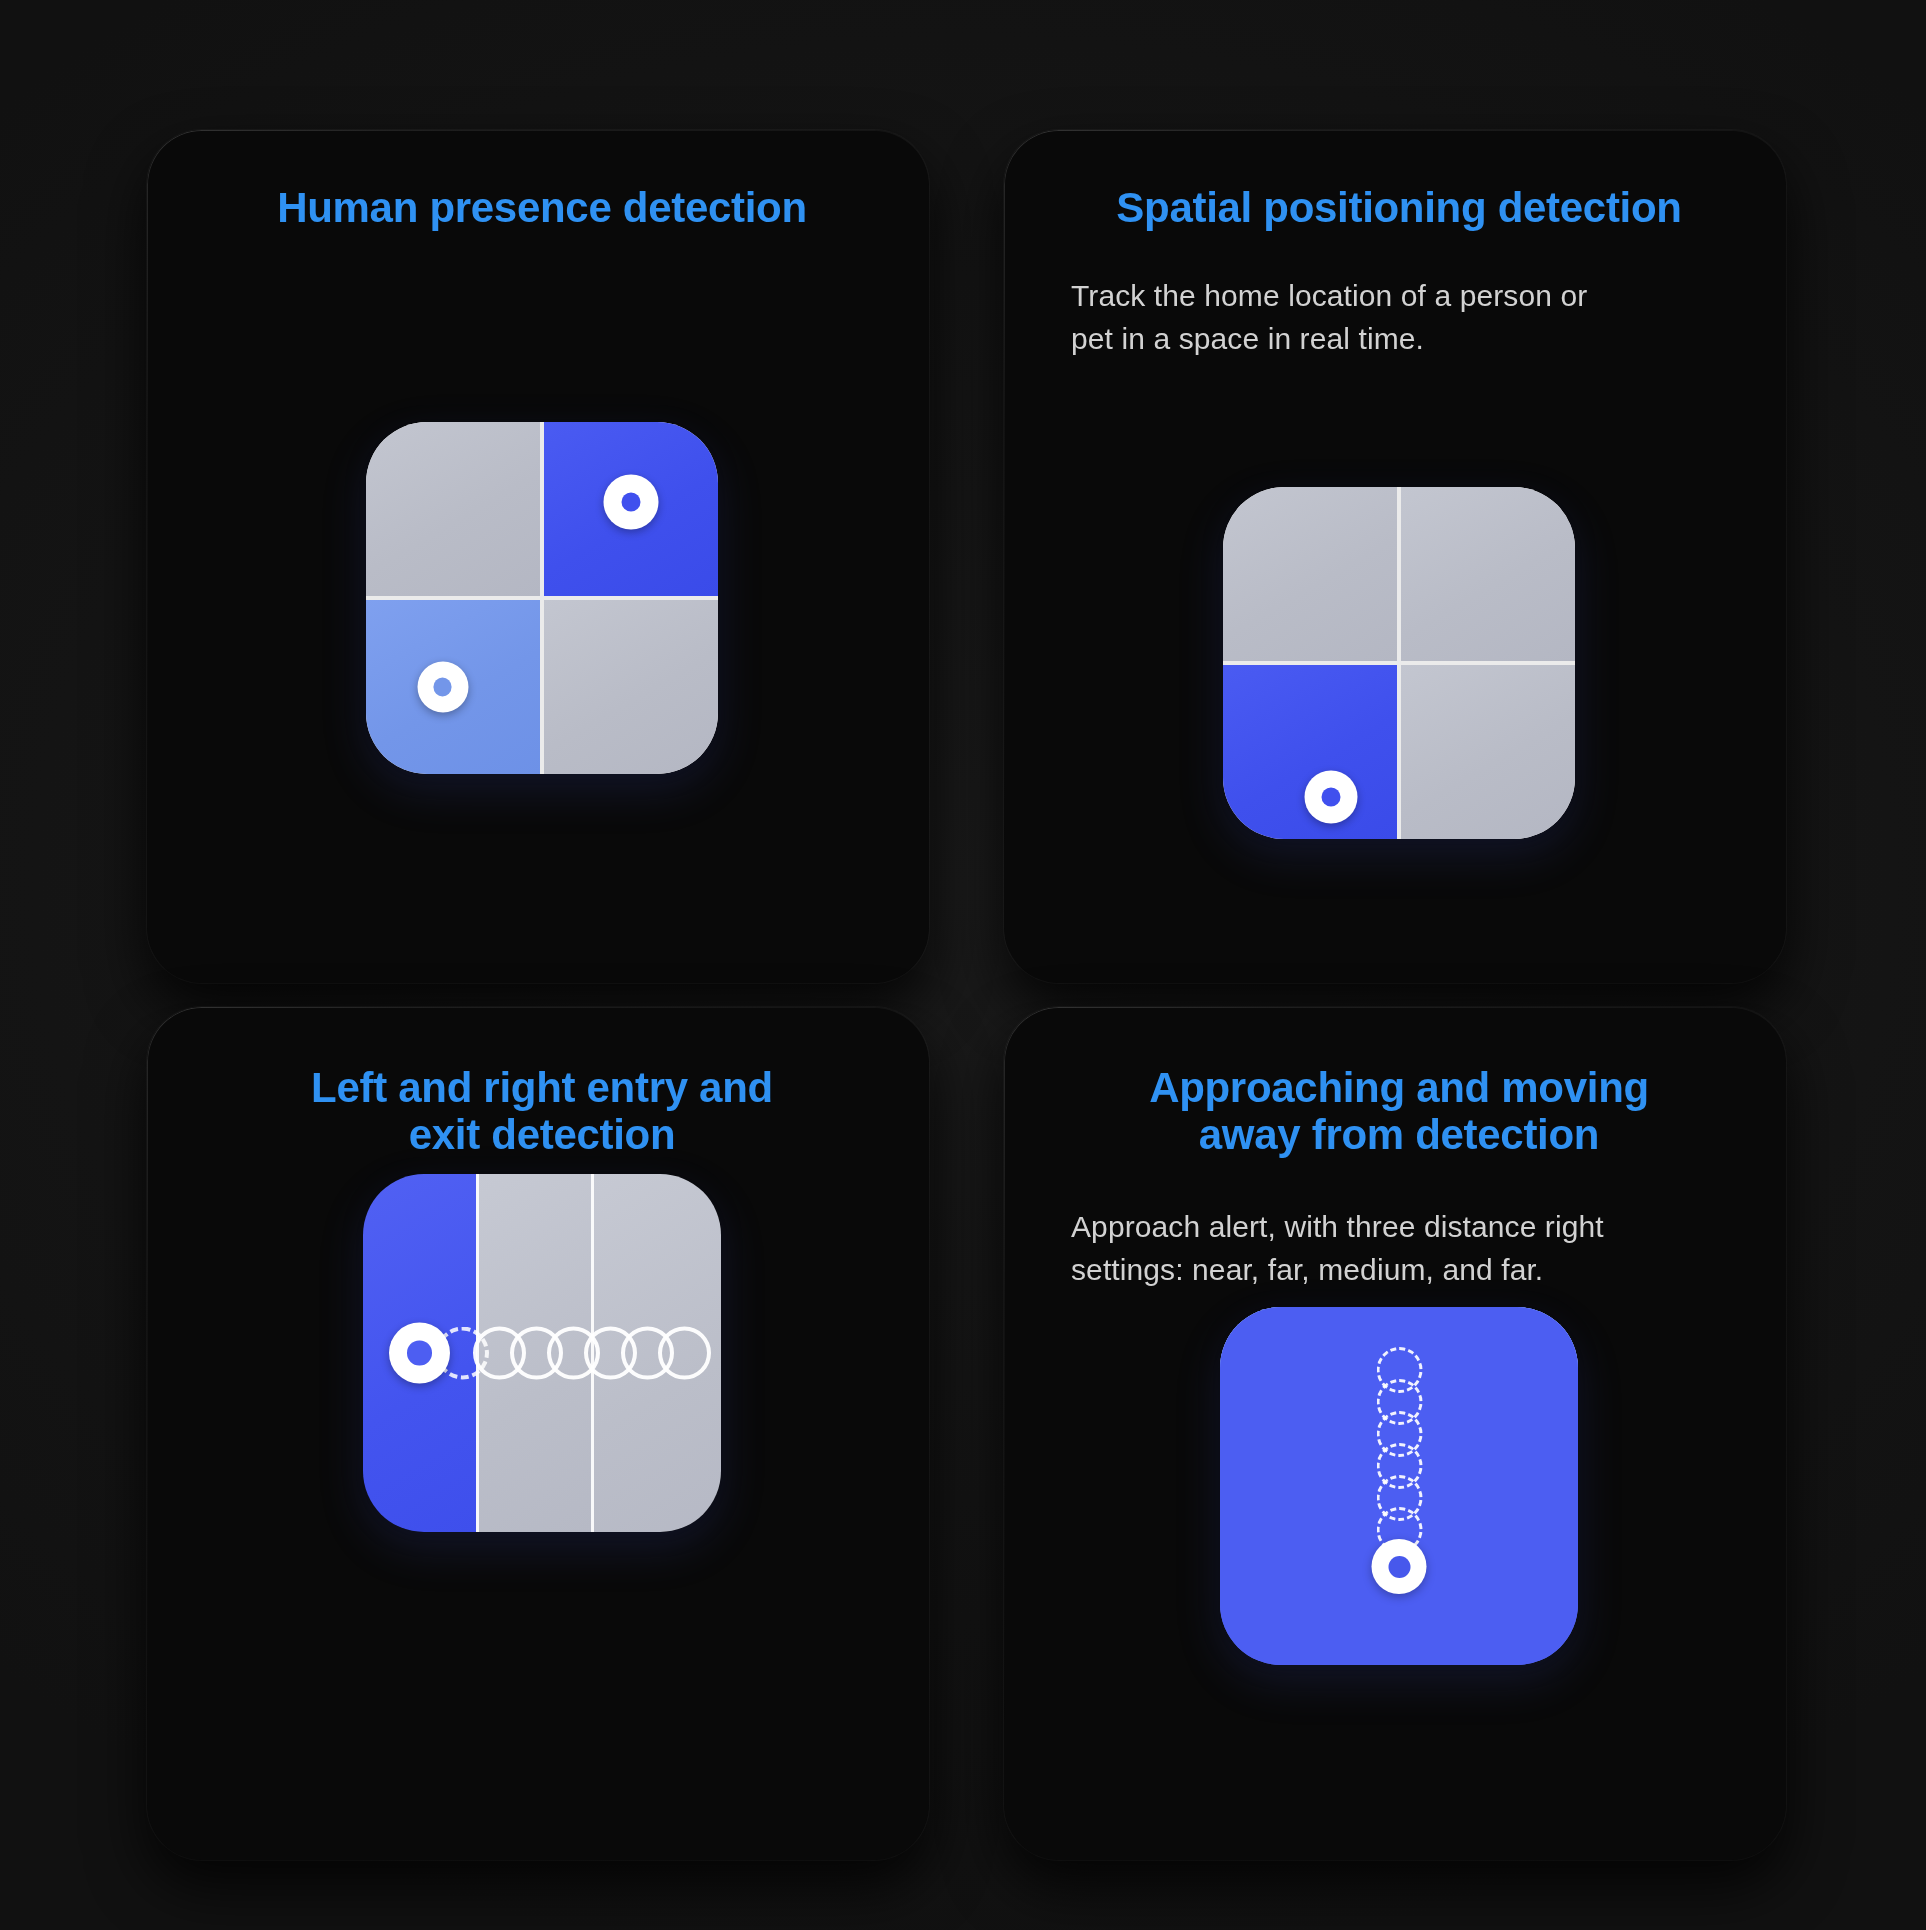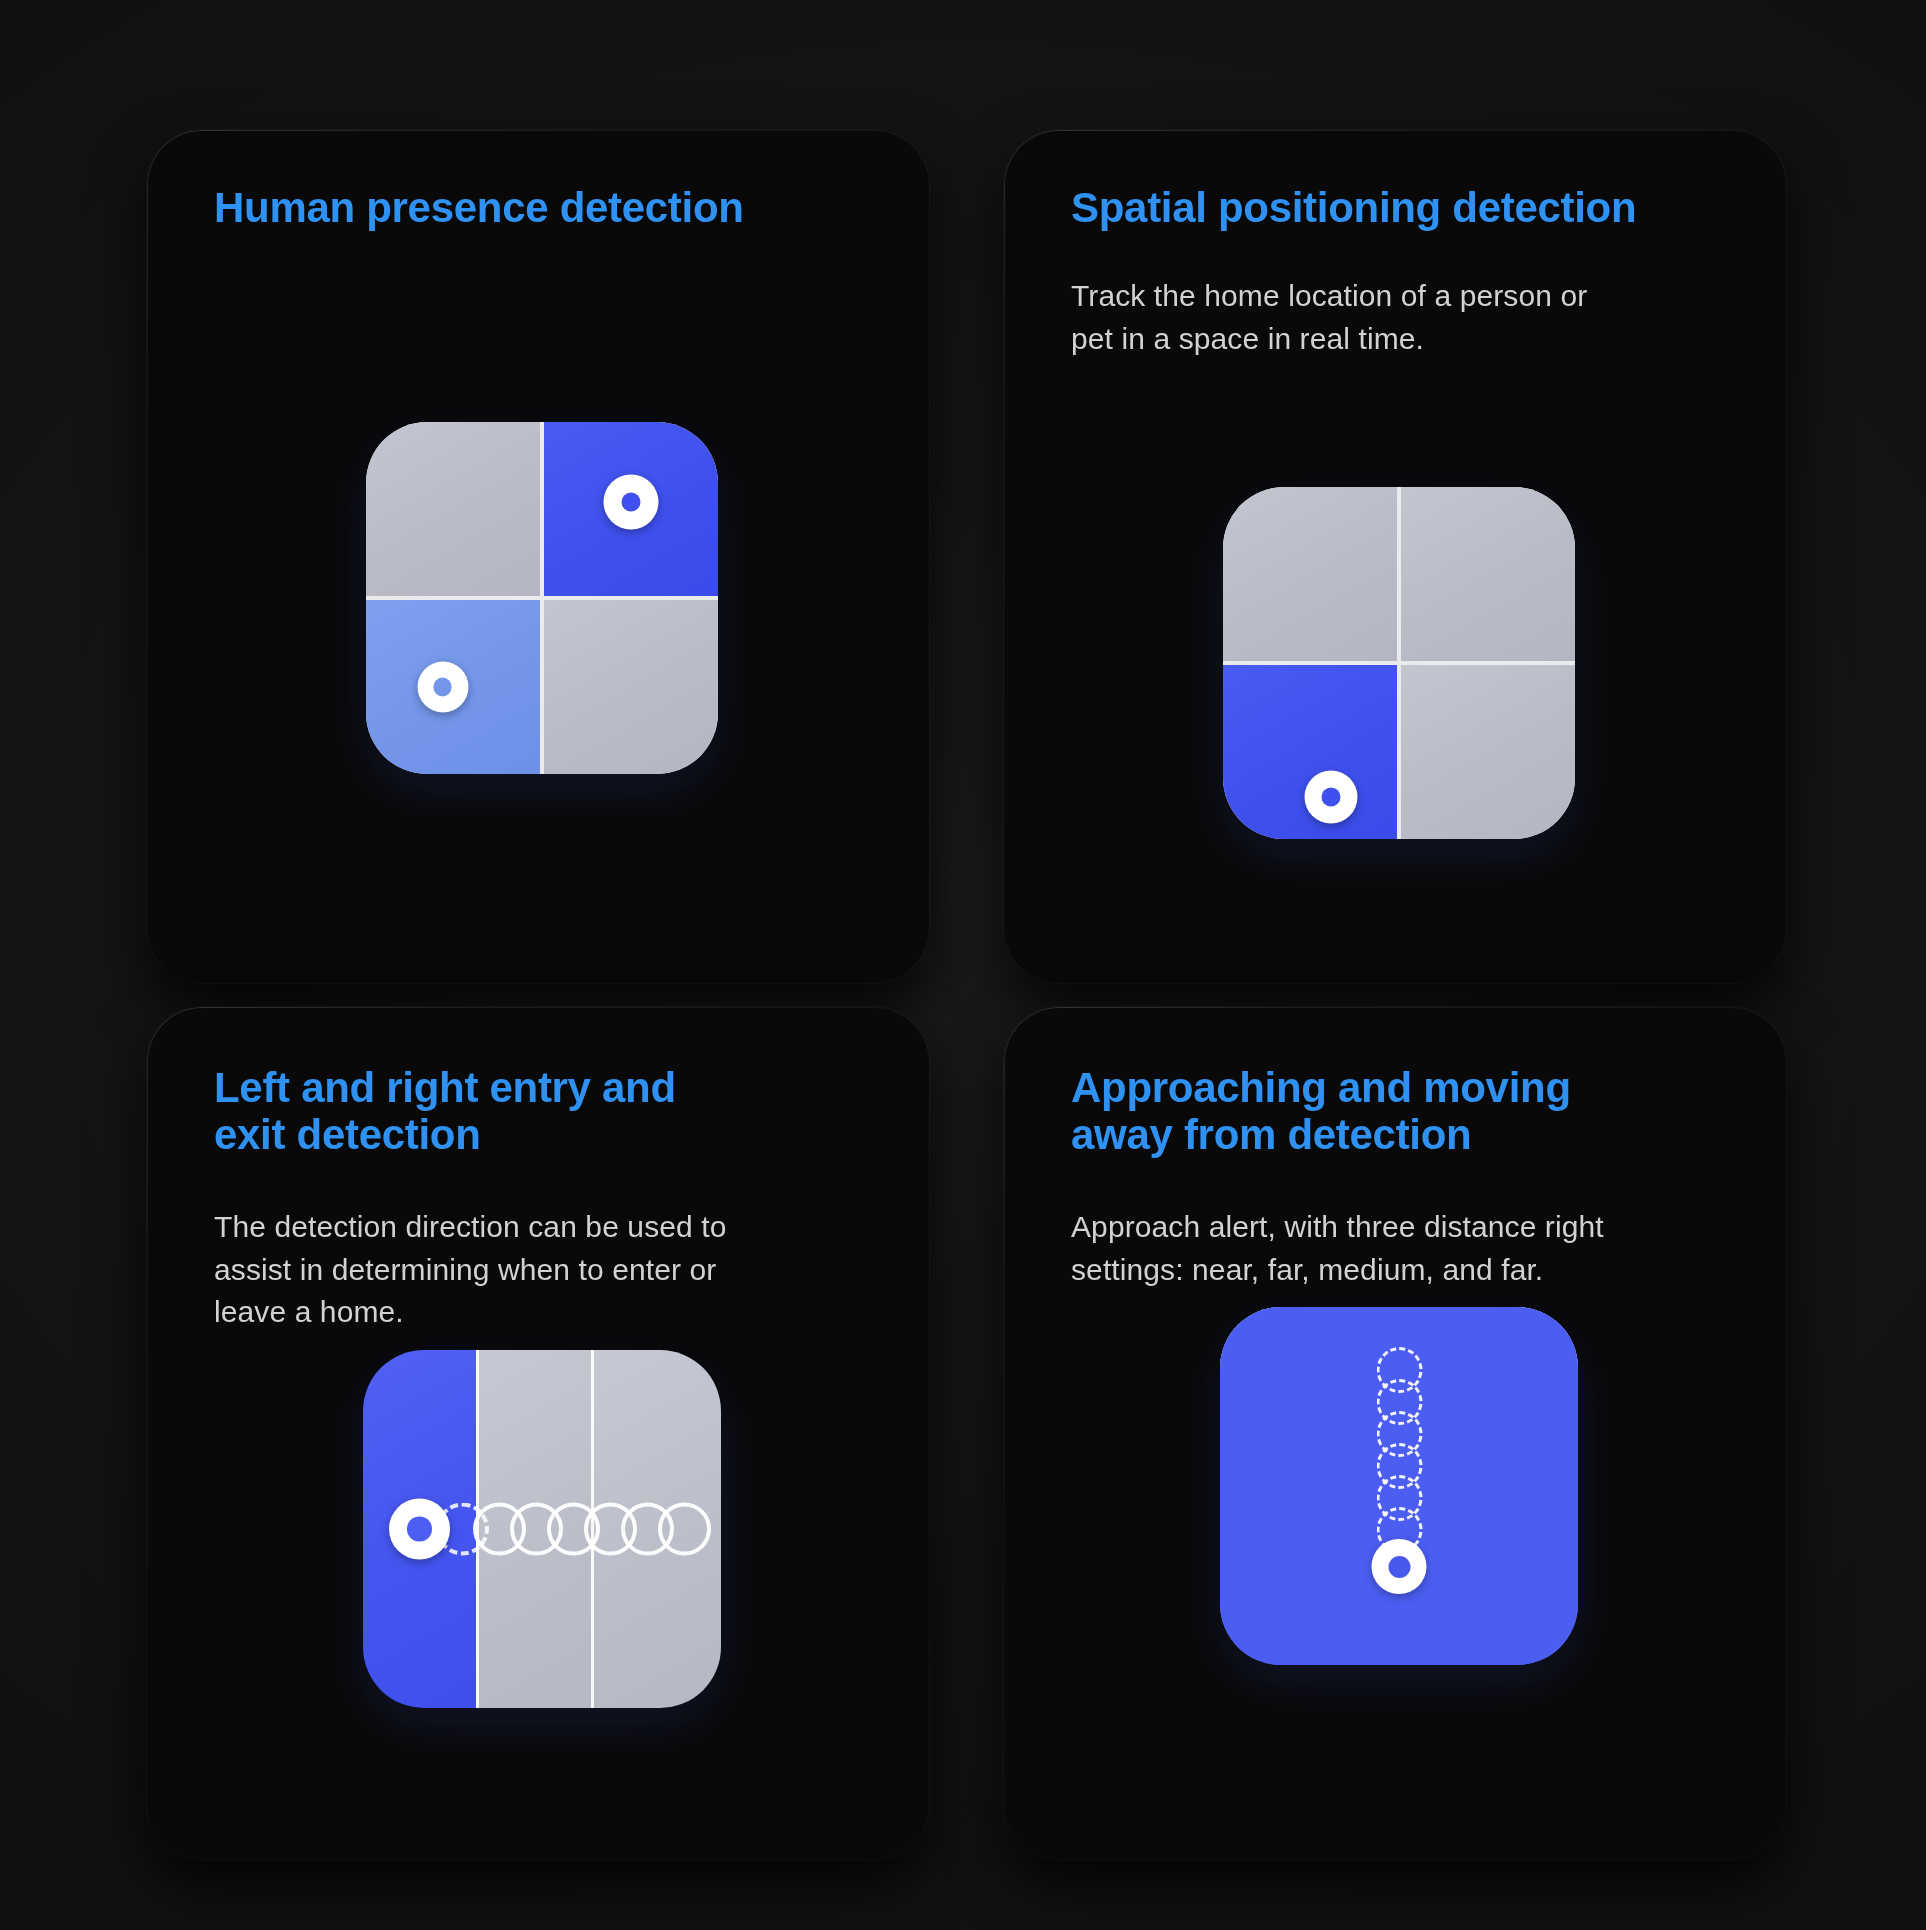--- a/index.html
+++ b/index.html
@@ -75,20 +75,21 @@
     flex-direction: column;
   }
 
   .card-title {
     color: #2f91f2;
     font-size: 42px;
     font-weight: bold;
     line-height: 1.12;
     letter-spacing: -0.3px;
     white-space: pre-line;
+    text-align: center;
   }
 
   .card-body {
     margin-top: 44px;
     color: #d2d2d2;
     font-size: 30px;
     line-height: 1.42;
     letter-spacing: 0.1px;
     max-width: 673px;
     white-space: pre-line;
@@ -281,23 +282,20 @@
             </div>
           </div>
         </div>
       </div>
     </div>
 
     <div class="card card-3">
       <div class="card-inner">
         <div class="card-title">Left and right entry and
 exit detection</div>
-        <div class="card-body">The detection direction can be used to
-assist in determining when to enter or
-leave a home.</div>
         <div class="icon-wrap">
           <div class="icon">
             <div class="stripes">
               <div class="stripe s1"></div>
               <div class="stripe s2"></div>
               <div class="stripe s3"></div>
             </div>
             <div class="trail-h">
               <div class="t-ring solid"></div>
               <div class="t-ring dash"></div>

